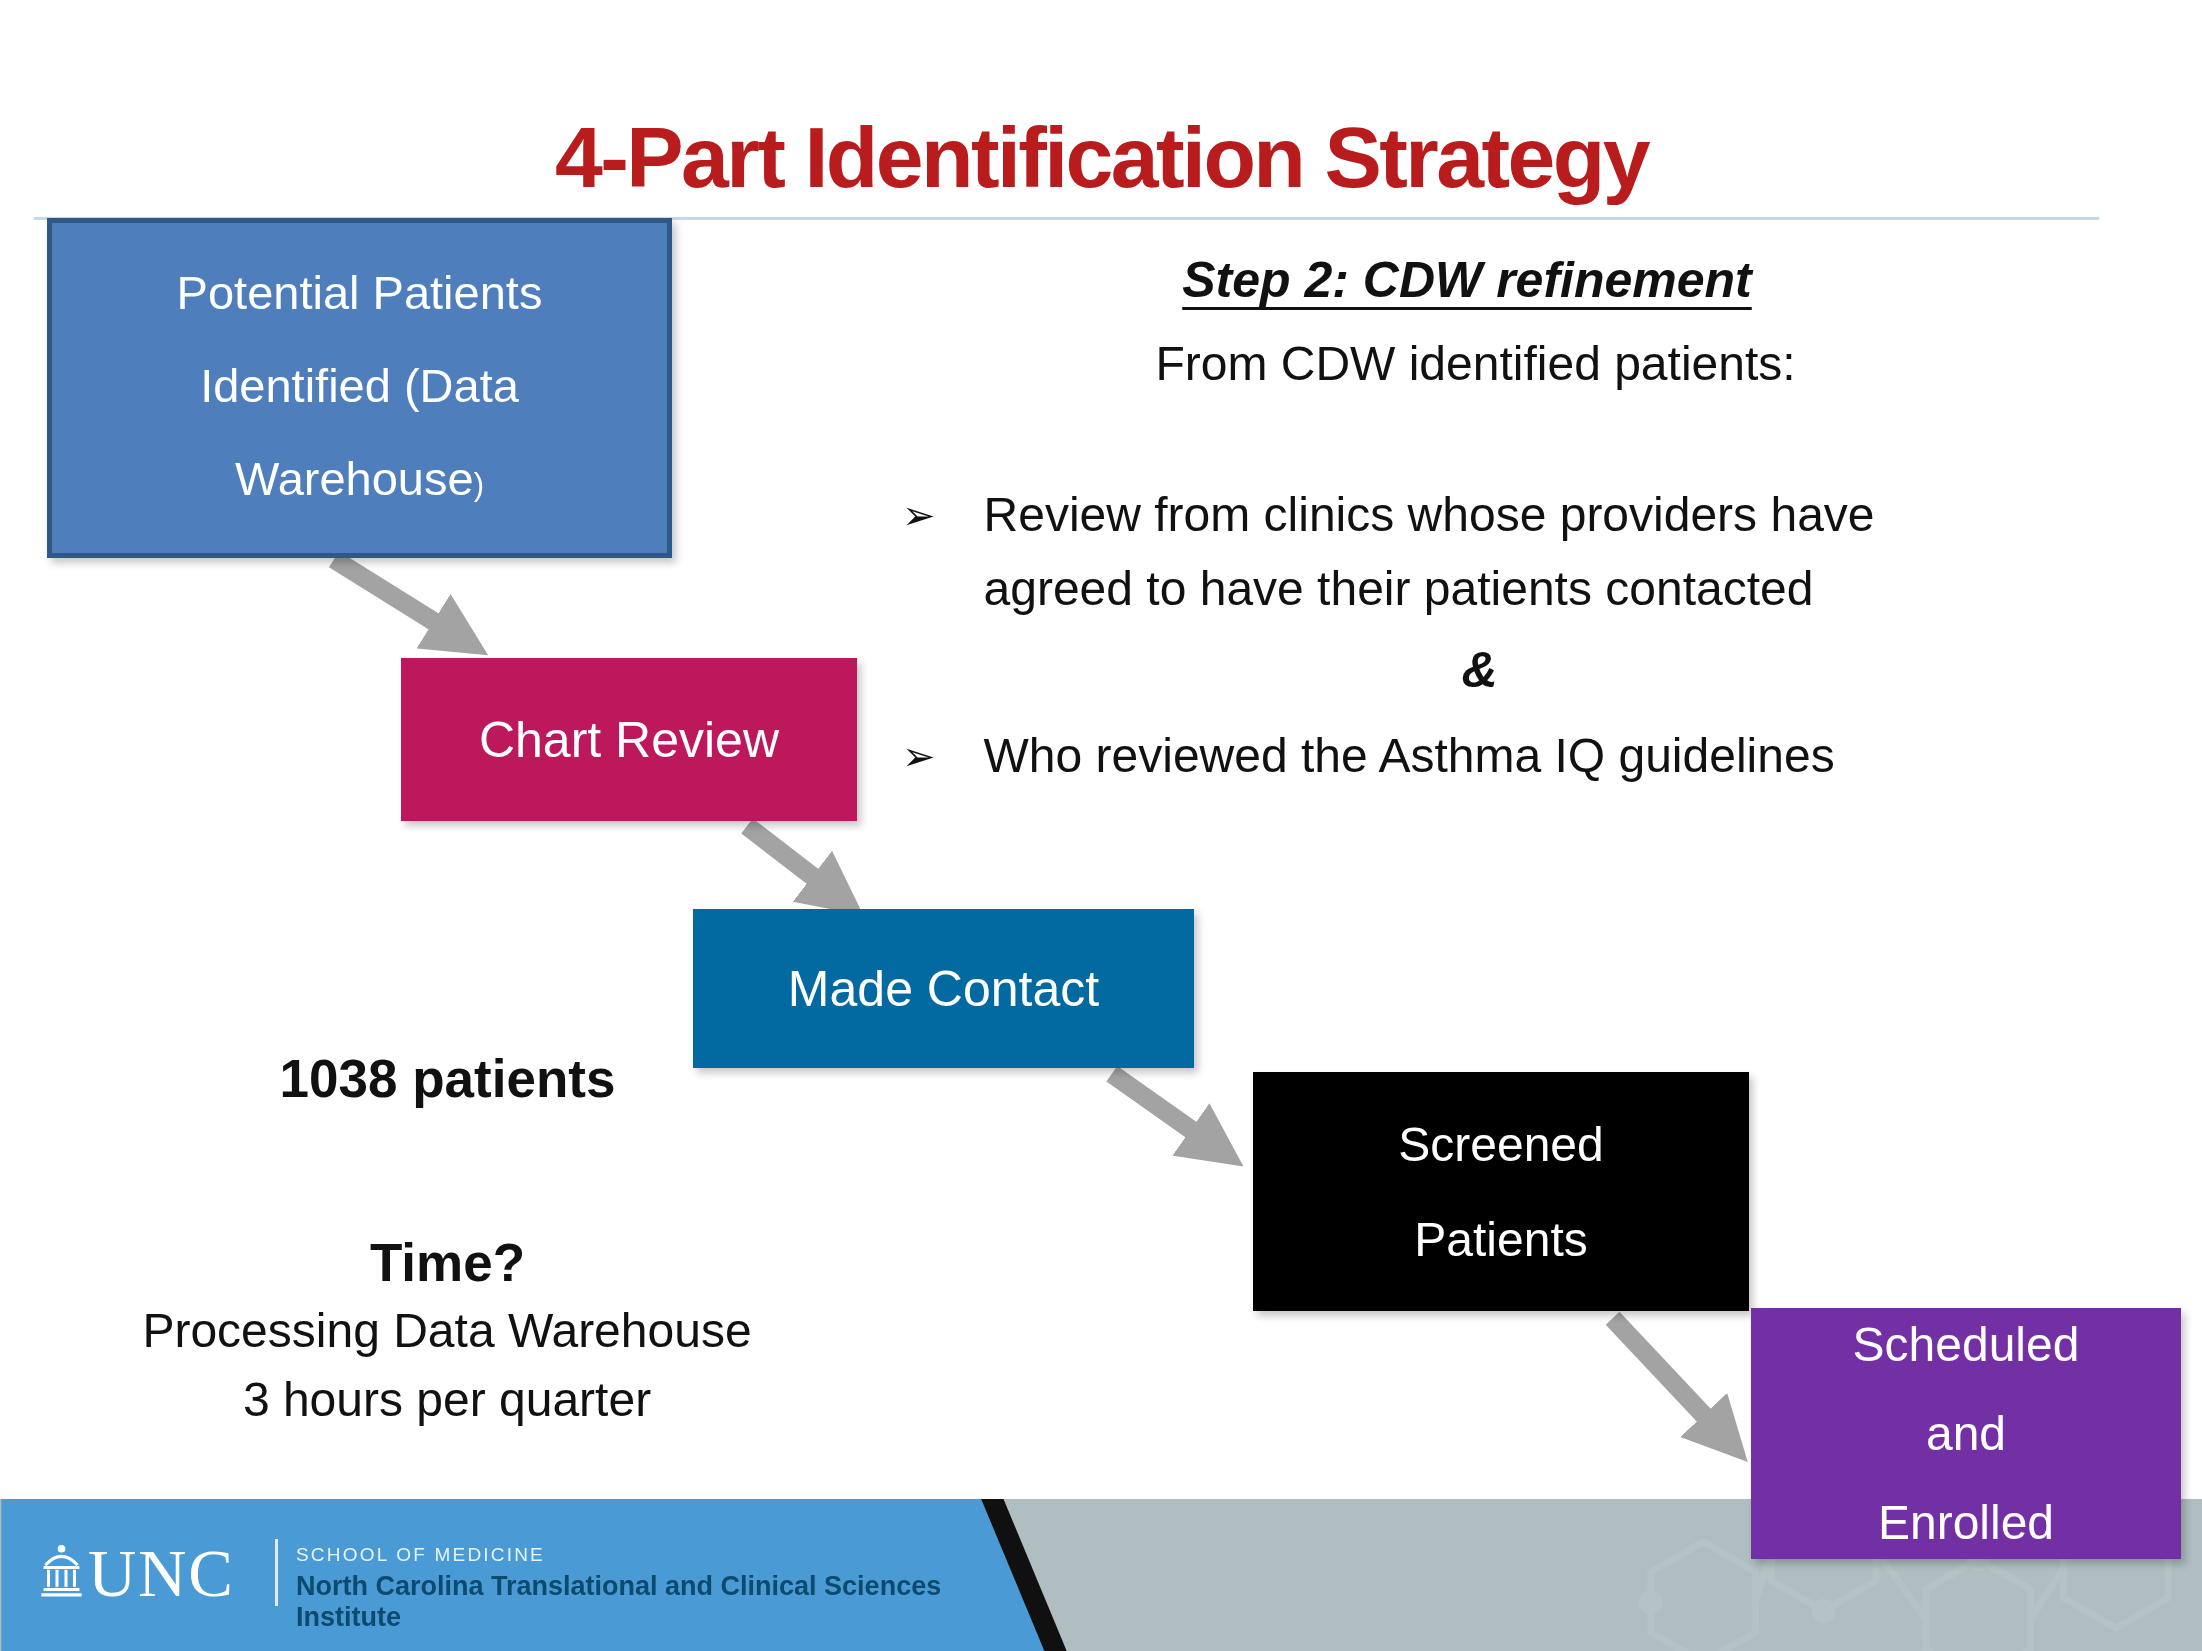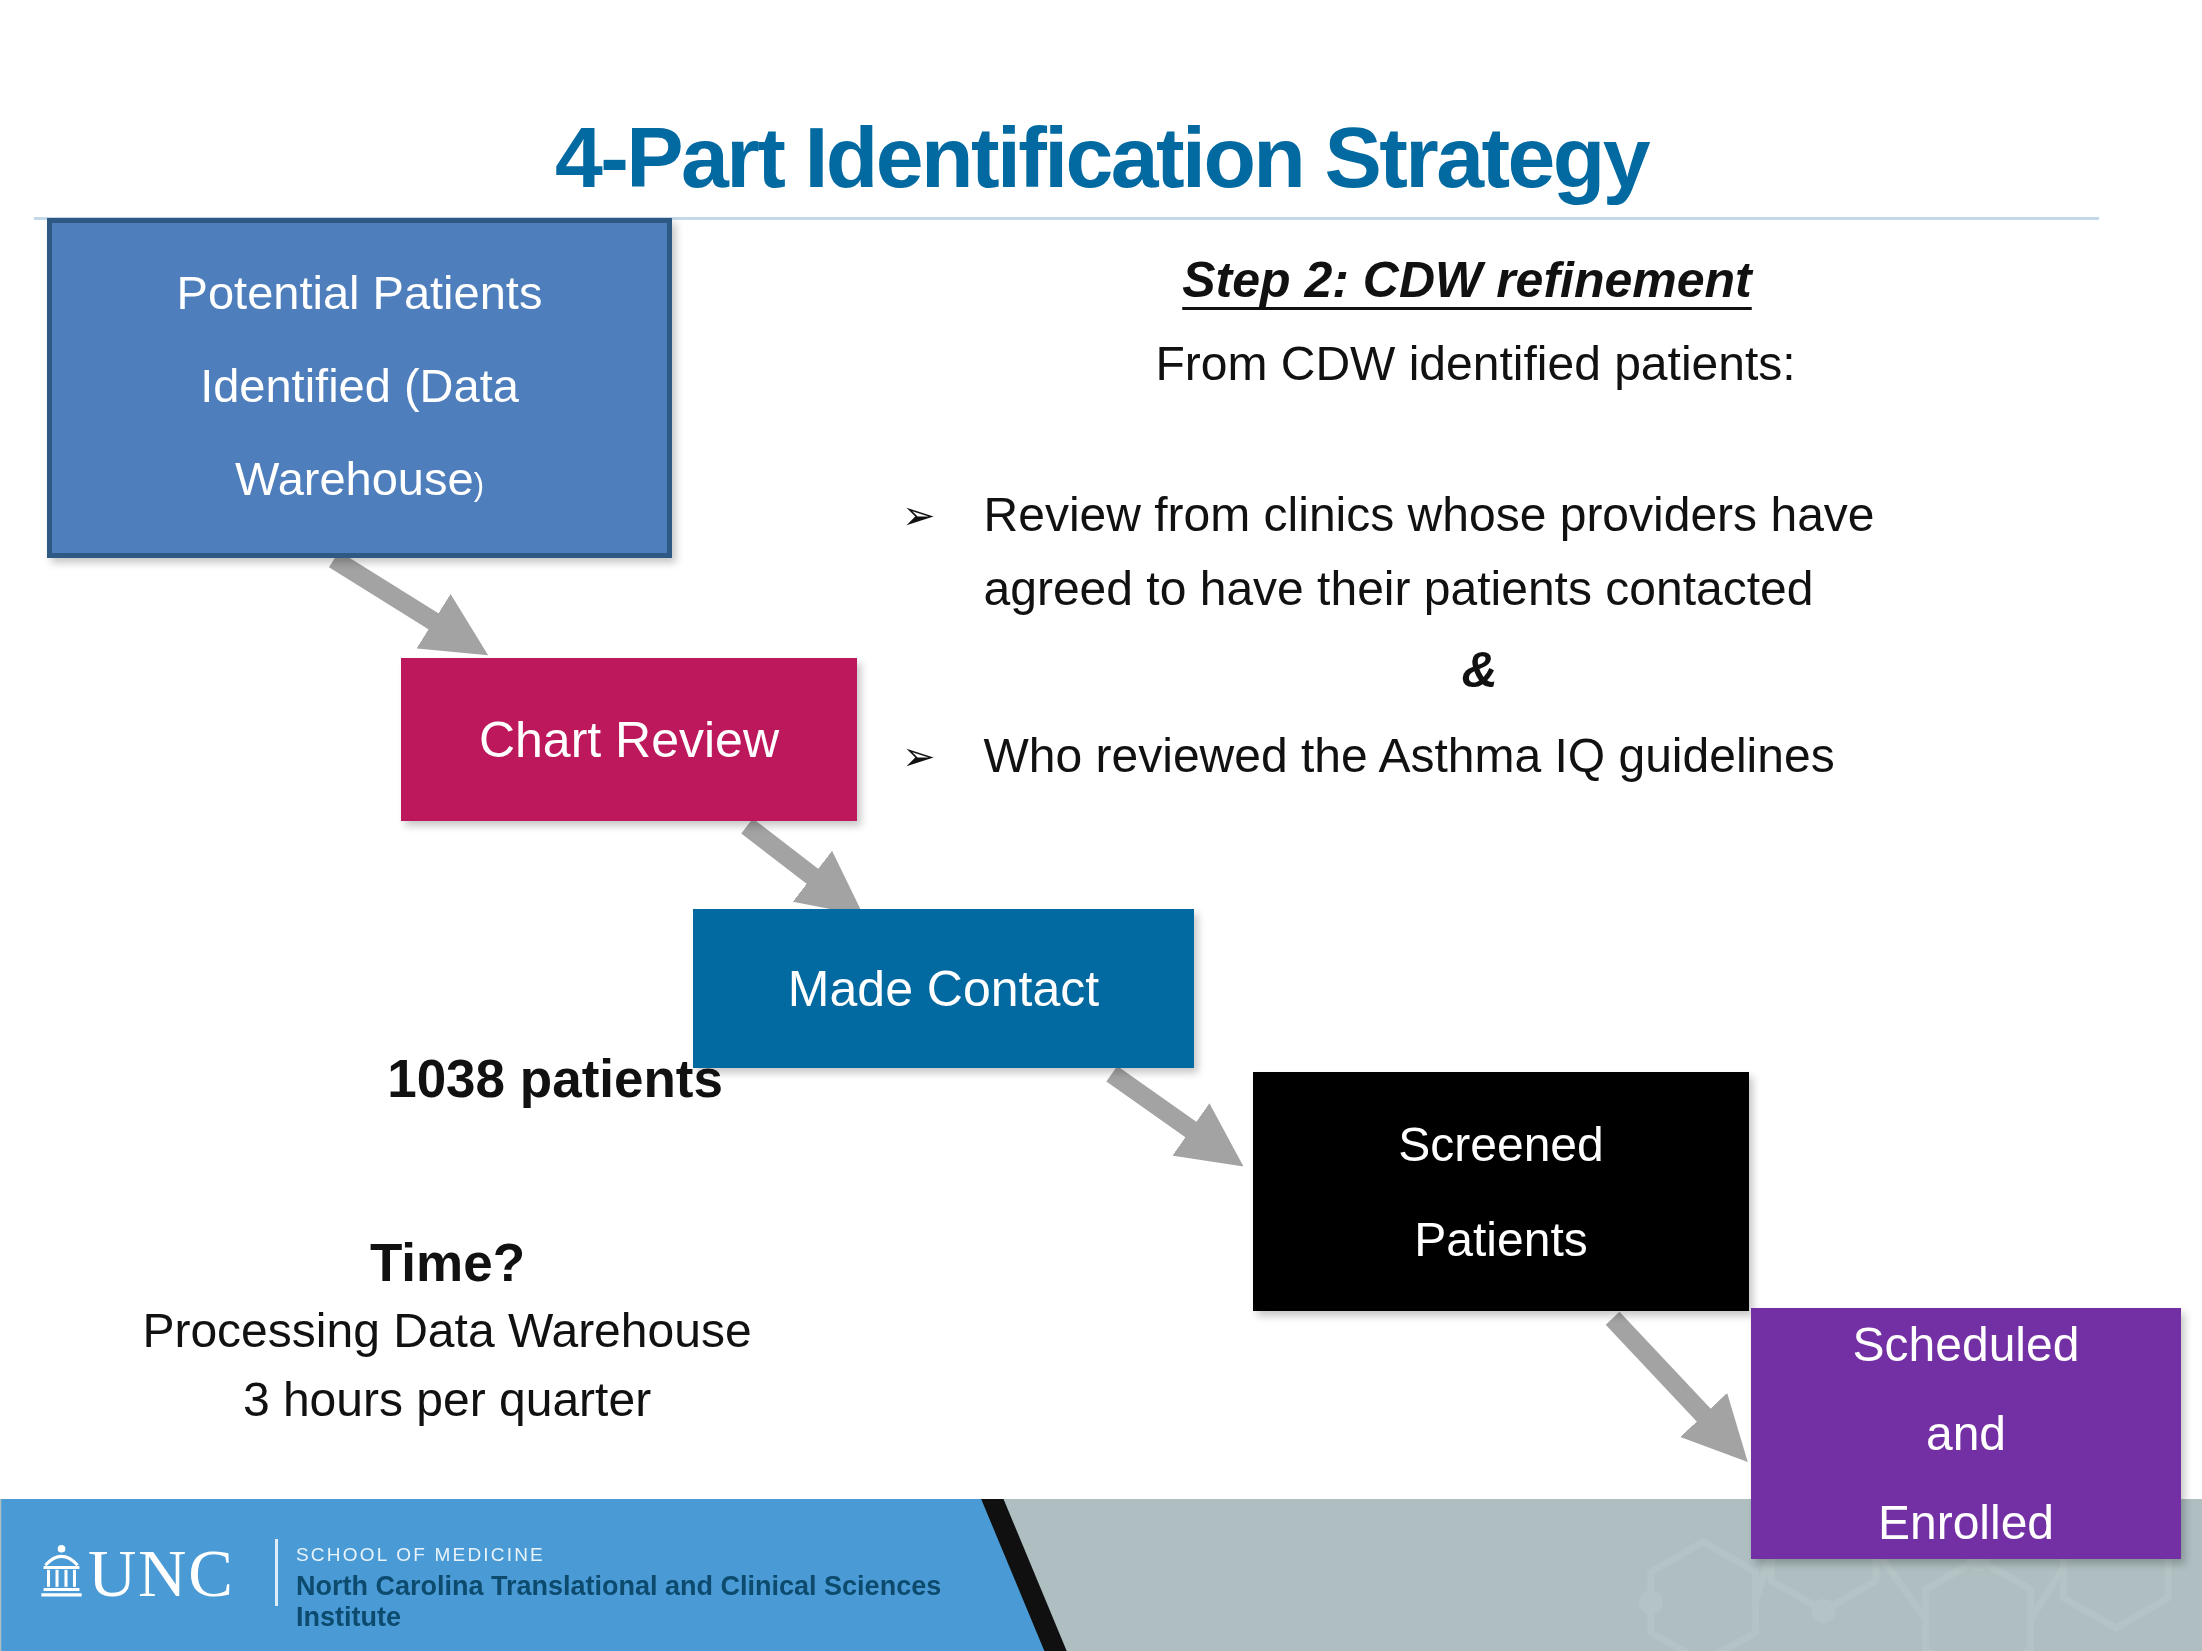--- a/index.html
+++ b/index.html
@@ -3,21 +3,21 @@
 <meta charset="utf-8">
 <style>
   html,body{margin:0;padding:0;background:#ffffff;}
   .slide{
     position:relative;width:2203px;height:1652px;background:#ffffff;overflow:hidden;
     font-family:"Liberation Sans",sans-serif;color:#111111;
   }
   
   .title{
     position:absolute;top:50px;left:0;width:2203px;text-align:center;
-    font-size:86px;font-weight:bold;letter-spacing:-2.6px;color:#0369a1;
+    font-size:86px;font-weight:bold;letter-spacing:-2.6px;color:#b91c1c;
   }
   .title-rule{position:absolute;top:217px;left:34px;width:2065px;height:2.6px;background:#c5d9ed;}
   
   .fbox{
     position:absolute;display:flex;flex-direction:column;justify-content:center;align-items:center;
     color:#ffffff;text-align:center;box-shadow:4.3px 5.2px 7.7px rgba(0,0,0,0.22);
   }
   .fbox .bline{width:100%;}
   .box-blue{left:47px;top:218px;width:615px;height:330px;background:#4e7ebb;border:5.2px solid #2e5985;font-size:47px;line-height:93px;}
   .box-red{left:401px;top:658px;width:456px;height:163px;background:#be185d;font-size:50px;}
@@ -35,21 +35,21 @@
   }
   .step2-sub{position:absolute;left:1067px;top:336px;width:817px;text-align:center;font-size:48px;}
   .bullet{position:absolute;display:flex;align-items:flex-start;}
   .bullet1{left:902px;top:478px;}
   .bullet2{left:902px;top:719px;}
   .bicon{font-family:"DejaVu Sans",sans-serif;font-size:40px;line-height:74px;margin-right:48px;color:#111;}
   .btext{font-size:48px;line-height:74px;}
   .amp{position:absolute;left:972px;top:638px;width:1015px;text-align:center;
        font-size:50px;font-weight:bold;font-style:italic;line-height:64px;}
   
-  .patients{position:absolute;left:172px;top:1048px;width:551px;text-align:right;font-size:53px;font-weight:bold;}
+  .patients{position:absolute;left:172px;top:1048px;width:551px;text-align:center;font-size:53px;font-weight:bold;}
   .time-head{position:absolute;left:172px;top:1232px;width:551px;text-align:center;font-size:53px;font-weight:bold;}
   .time-lines{position:absolute;left:34px;top:1296px;width:826px;text-align:center;font-size:48px;line-height:69px;}
   
   .footer-gray{position:absolute;left:0;top:1499px;width:2203px;height:153px;background:#aebec1;overflow:hidden;}
   .footer-shape{position:absolute;left:0;top:1499px;width:2203px;height:153px;}
   .footer-content{position:absolute;left:0;top:1499px;width:1032px;height:153px;color:#ffffff;}
   .oldwell{position:absolute;left:40px;top:45px;}
   .unc{position:absolute;left:88px;top:48px;font-family:"Liberation Serif",serif;font-size:67px;line-height:52px;letter-spacing:1.7px;color:#ffffff;}
   .fdiv{position:absolute;left:275px;top:40px;width:2.6px;height:67px;background:rgba(255,255,255,0.82);}
   .dept{position:absolute;left:296px;top:45px;font-size:19px;letter-spacing:2.2px;color:#e9f3fa;}

